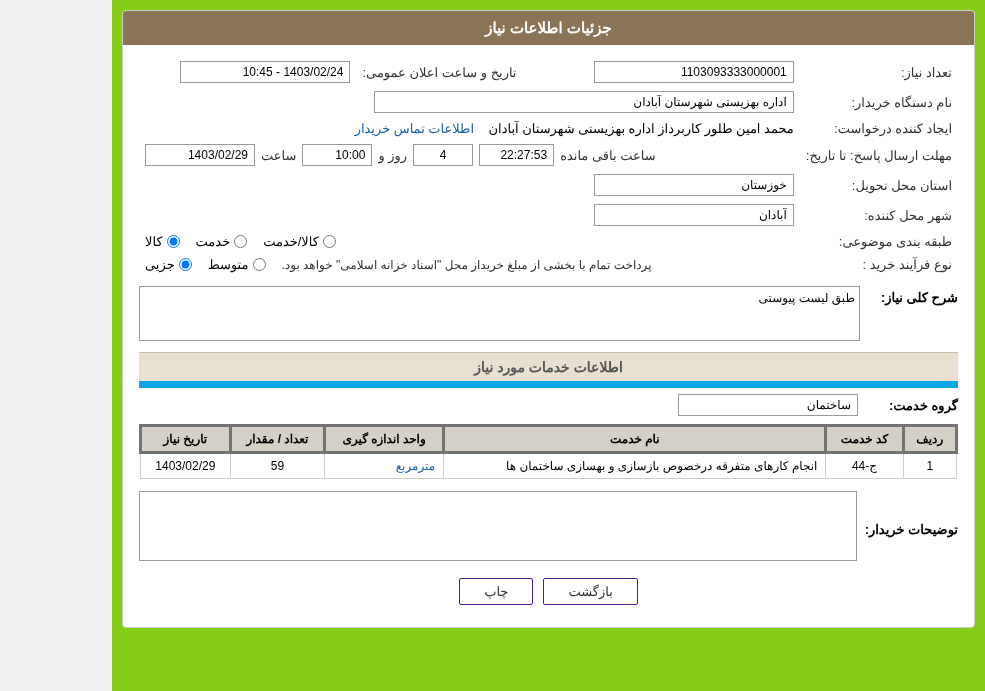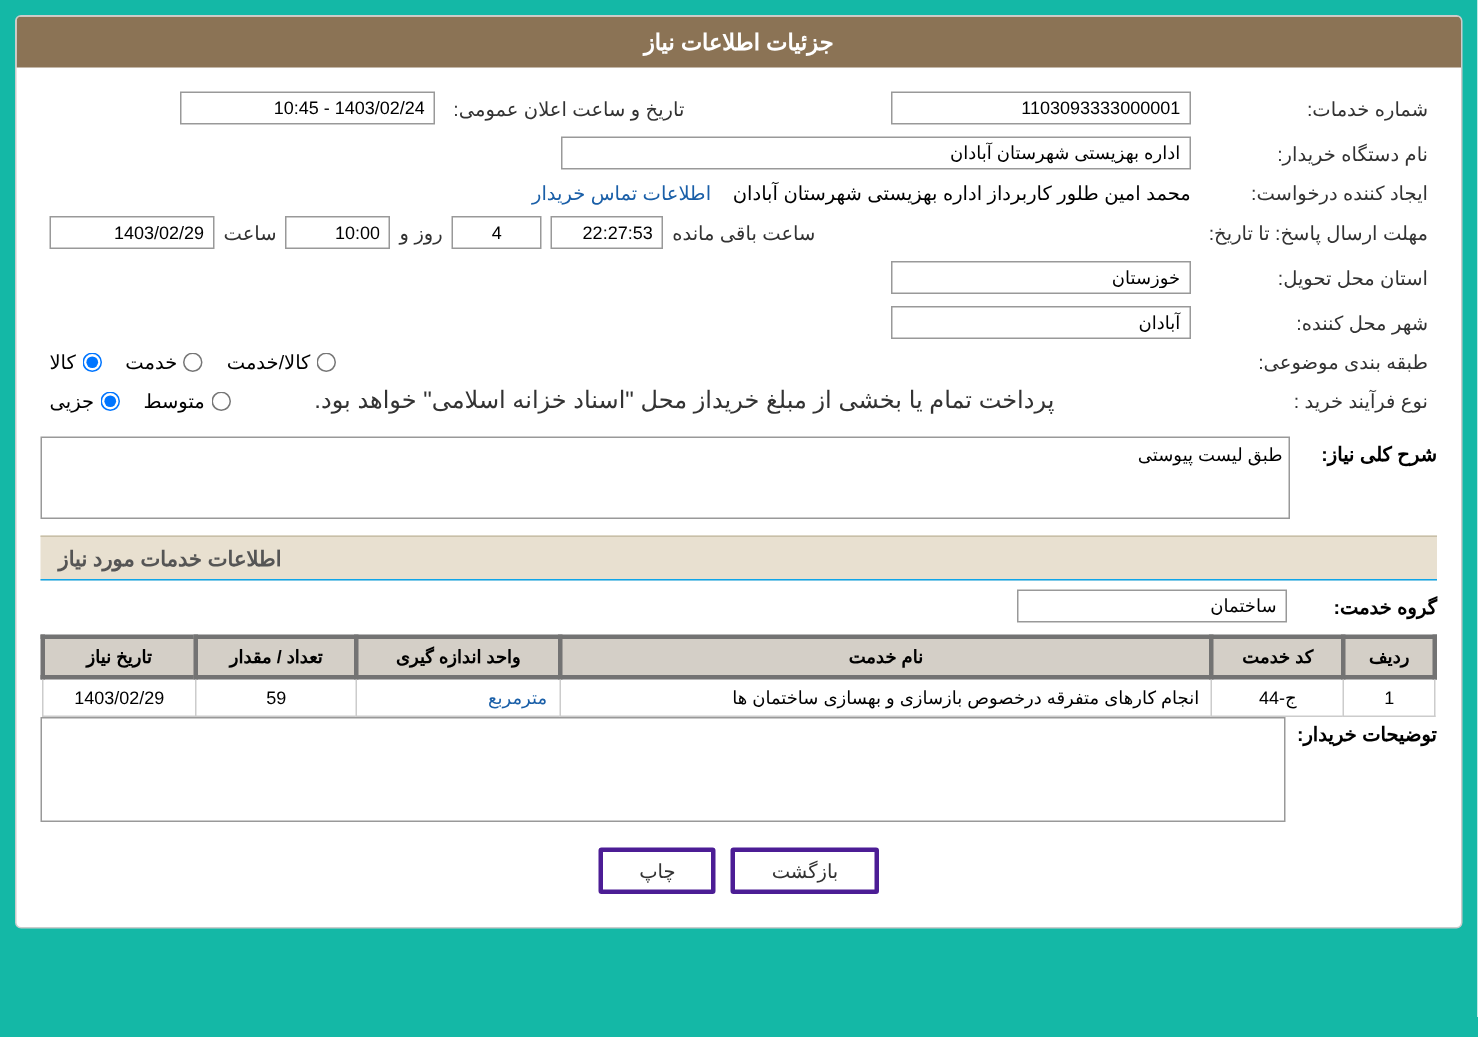--- a/index.html
+++ b/index.html
@@ -3,23 +3,23 @@
   <meta charset="utf-8">
   <style>
     * { box-sizing: border-box; margin: 0; padding: 0; }
     body {
       font-family: Tahoma, Arial, sans-serif;
       font-size: 13px;
       background: #f0f0f0;
       direction: rtl;
     }
     .page-wrapper {
-      width: 985px;
+      width: 873px;
       min-height: 691px;
-      background: #14b8a6;
+      background: #84cc16;
       padding: 10px;
     }
     .main-card {
       background: #fff;
       border: 1px solid #ccc;
       border-radius: 4px;
       overflow: hidden;
     }
     .card-header {
       background: #8B7355;
@@ -65,26 +65,26 @@
     }
     .input-small {
       width: 120px;
     }
     .input-xsmall {
       width: 70px;
     }
     .section-header {
       background: #e8e0d0;
       border-top: 1px solid #c8bfa8;
-      border-bottom: 1px solid #0ea5e9;
+      border-bottom: 7px solid #0ea5e9;
       padding: 6px 12px;
       font-size: 14px;
       font-weight: bold;
       color: #555;
-      text-align: left;
+      text-align: center;
       margin: 6px 0;
     }
     .radio-group {
       display: flex;
       gap: 16px;
       flex-direction: row-reverse;
       align-items: center;
     }
     .radio-item {
       display: flex;
@@ -102,23 +102,22 @@
       display: flex;
       align-items: center;
       gap: 6px;
       flex-direction: row-reverse;
     }
     .date-time-label {
       color: #333;
       white-space: nowrap;
     }
     .process-note {
-      font-size: 16px;
-      color: #333;
-      margin-left: 40px;
+      font-size: 12px;
+      color: #333;
     }
     .services-table {
       width: 100%;
       border-collapse: collapse;
       margin-top: 8px;
     }
     .services-table th {
       background: #d4cfc7;
       border: 3px solid #737373;
       padding: 5px 8px;
@@ -152,21 +151,21 @@
       justify-content: center;
       gap: 10px;
       margin-top: 14px;
       padding-bottom: 10px;
     }
     .btn {
       padding: 5px 24px;
       font-size: 13px;
       font-family: Tahoma, Arial, sans-serif;
       cursor: pointer;
-      border: 3px solid #4c1d95;
+      border: 1px solid #4c1d95;
       border-radius: 2px;
     }
     .btn-print {
       background: #fff;
       color: #333;
     }
     .btn-back {
       background: #fff;
       color: #333;
     }
@@ -203,21 +202,21 @@
 <div class="page-wrapper">
   <div class="main-card">
     <div class="card-header">
       <span>جزئیات اطلاعات نیاز</span>
     </div>
     <div class="card-body">
 
       <table class="info-table">
         <tbody>
             <tr>
-          <td class="label-cell">شماره خدمات:</td>
+          <td class="label-cell">تعداد نیاز:</td>
           <td class="value-cell">
             <input class="input-box input-medium" type="text" readonly="" style="width: 200px;" value="1103093333000001">
           </td>
           <td class="label-cell" style="padding-right:30px;">تاریخ و ساعت اعلان عمومی:</td>
           <td class="value-cell">
             <input class="input-box" type="text" readonly="" style="width: 170px;" value="1403/02/24 - 10:45">
           </td>
         </tr>
 
         <tr>
@@ -336,21 +335,21 @@
       <td class="row-num">1</td>
       <td>ج-44</td>
       <td class="service-name">انجام کارهای متفرقه درخصوص بازسازی و بهسازی ساختمان ها</td>
       <td style="color:#1a5fa8;text-align:right;">مترمربع</td>
       <td>59</td>
       <td>1403/02/29</td>
     </tr>
           </tbody>
       </table>
 
-      <div style="display:flex; align-items:flex-start; gap:8px; ">
+      <div style="display:flex; align-items:center; gap:8px; margin-top:12px;">
         <div class="description-label">توضیحات خریدار:</div>
         <div style="flex:1;">
           <textarea class="textarea-box" style="height: 70px; width: 100%;"></textarea>
         </div>
       </div>
 
       <div class="buttons-row">
         <button class="btn btn-back">بازگشت</button>
         <button class="btn btn-print">چاپ</button>
       </div>

